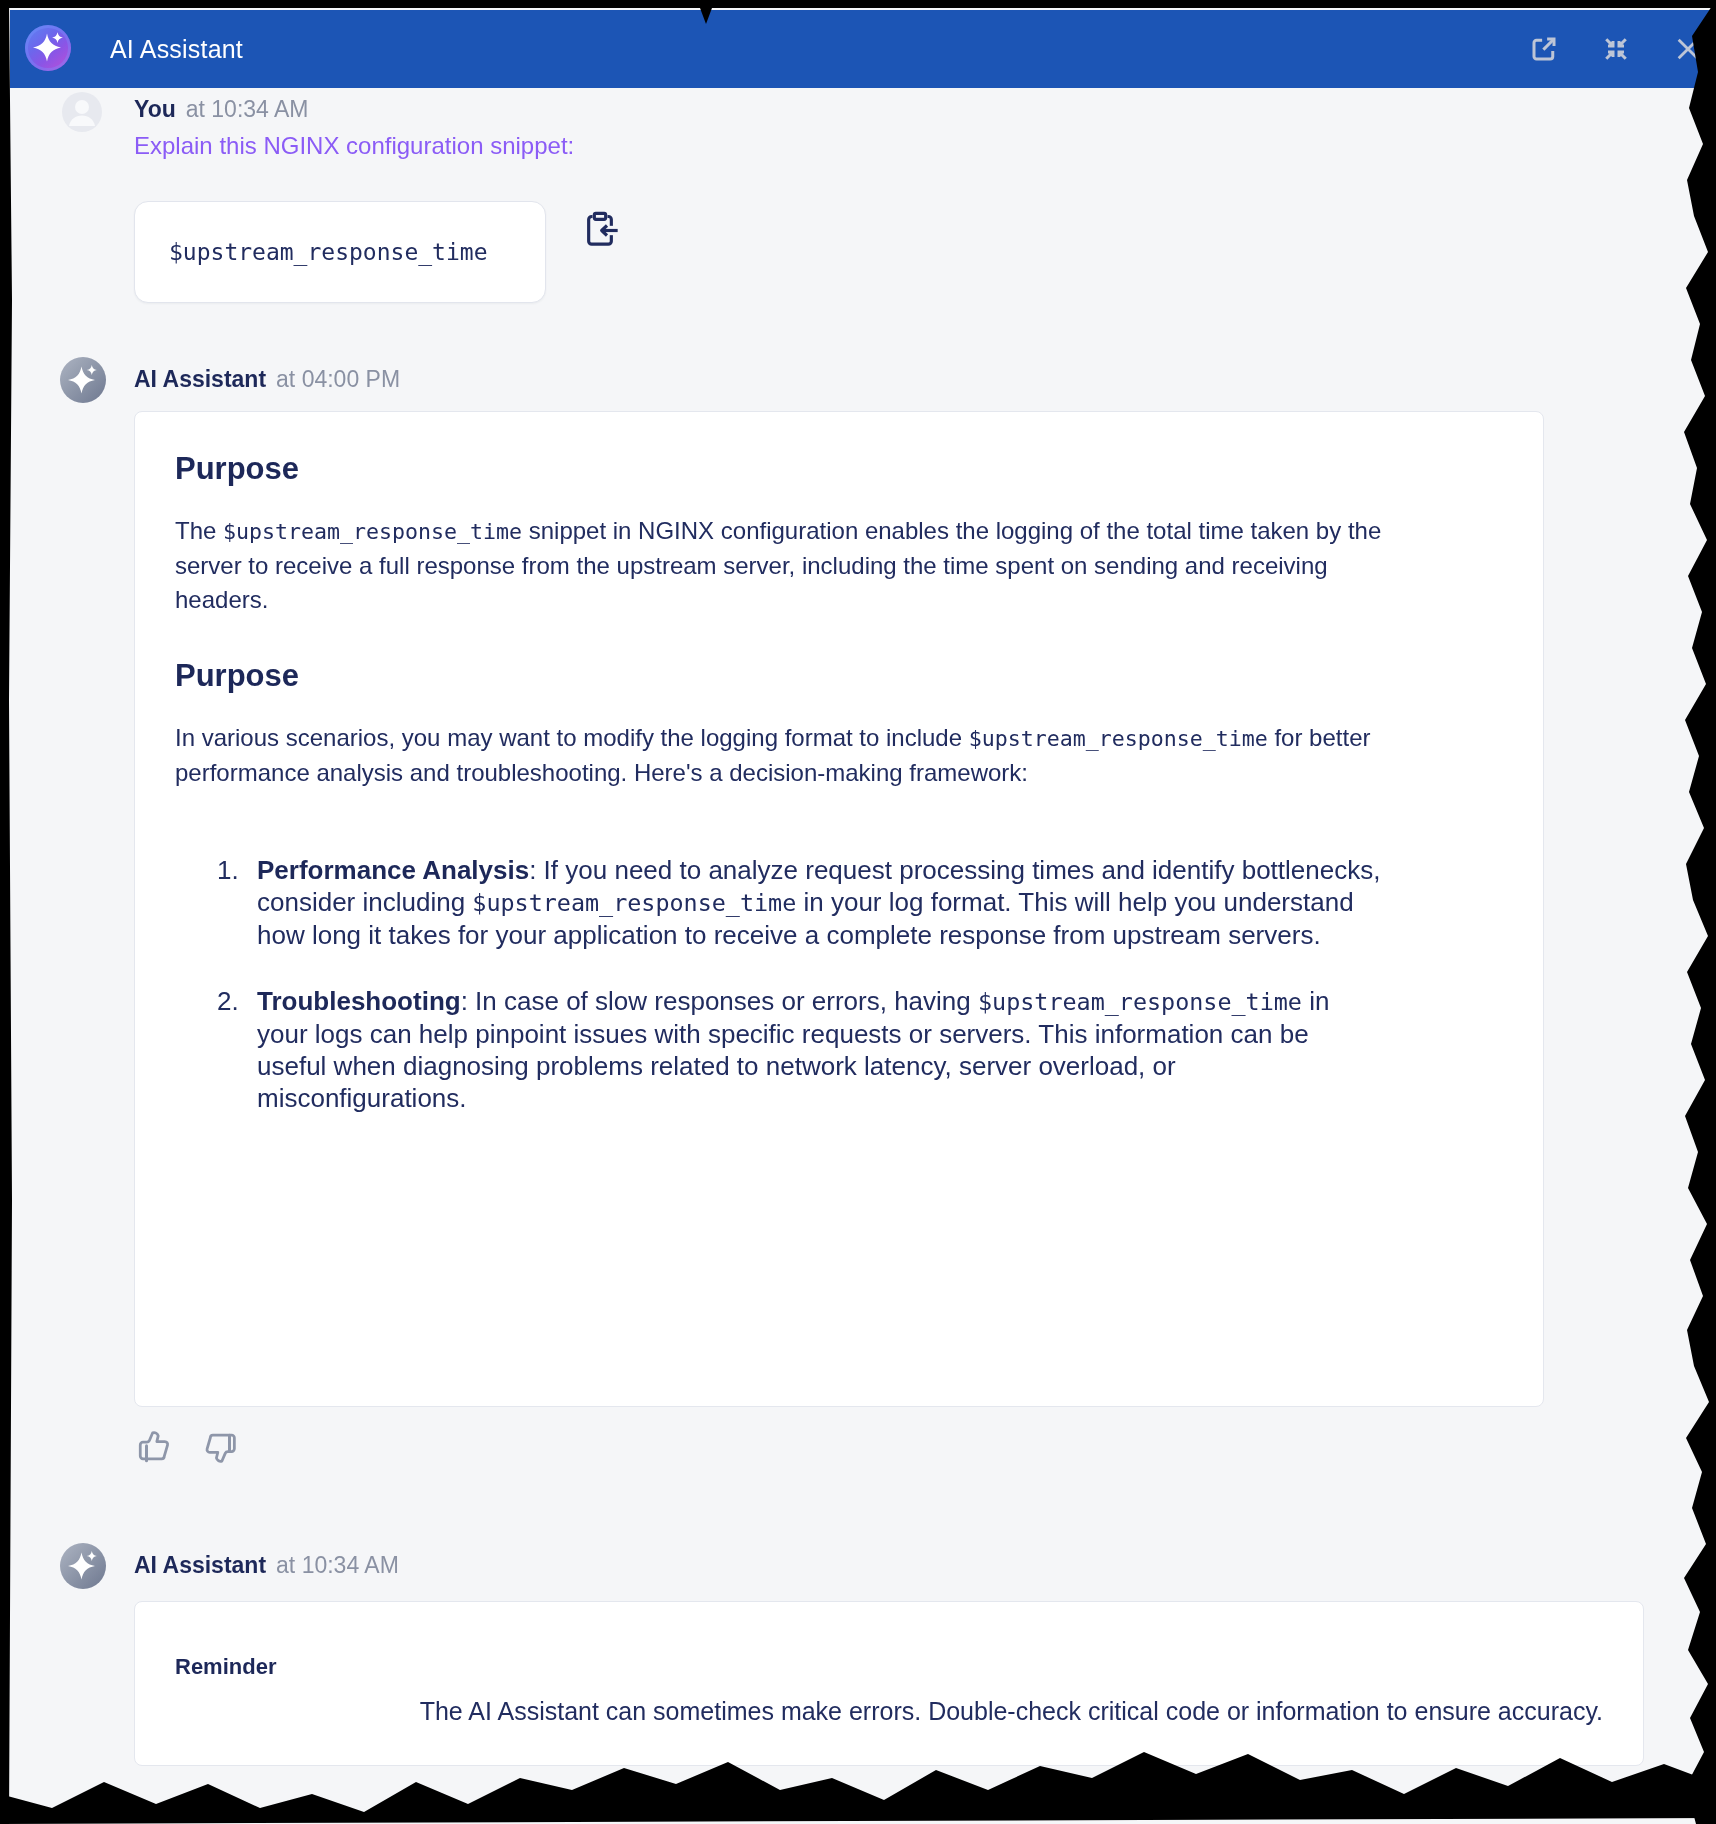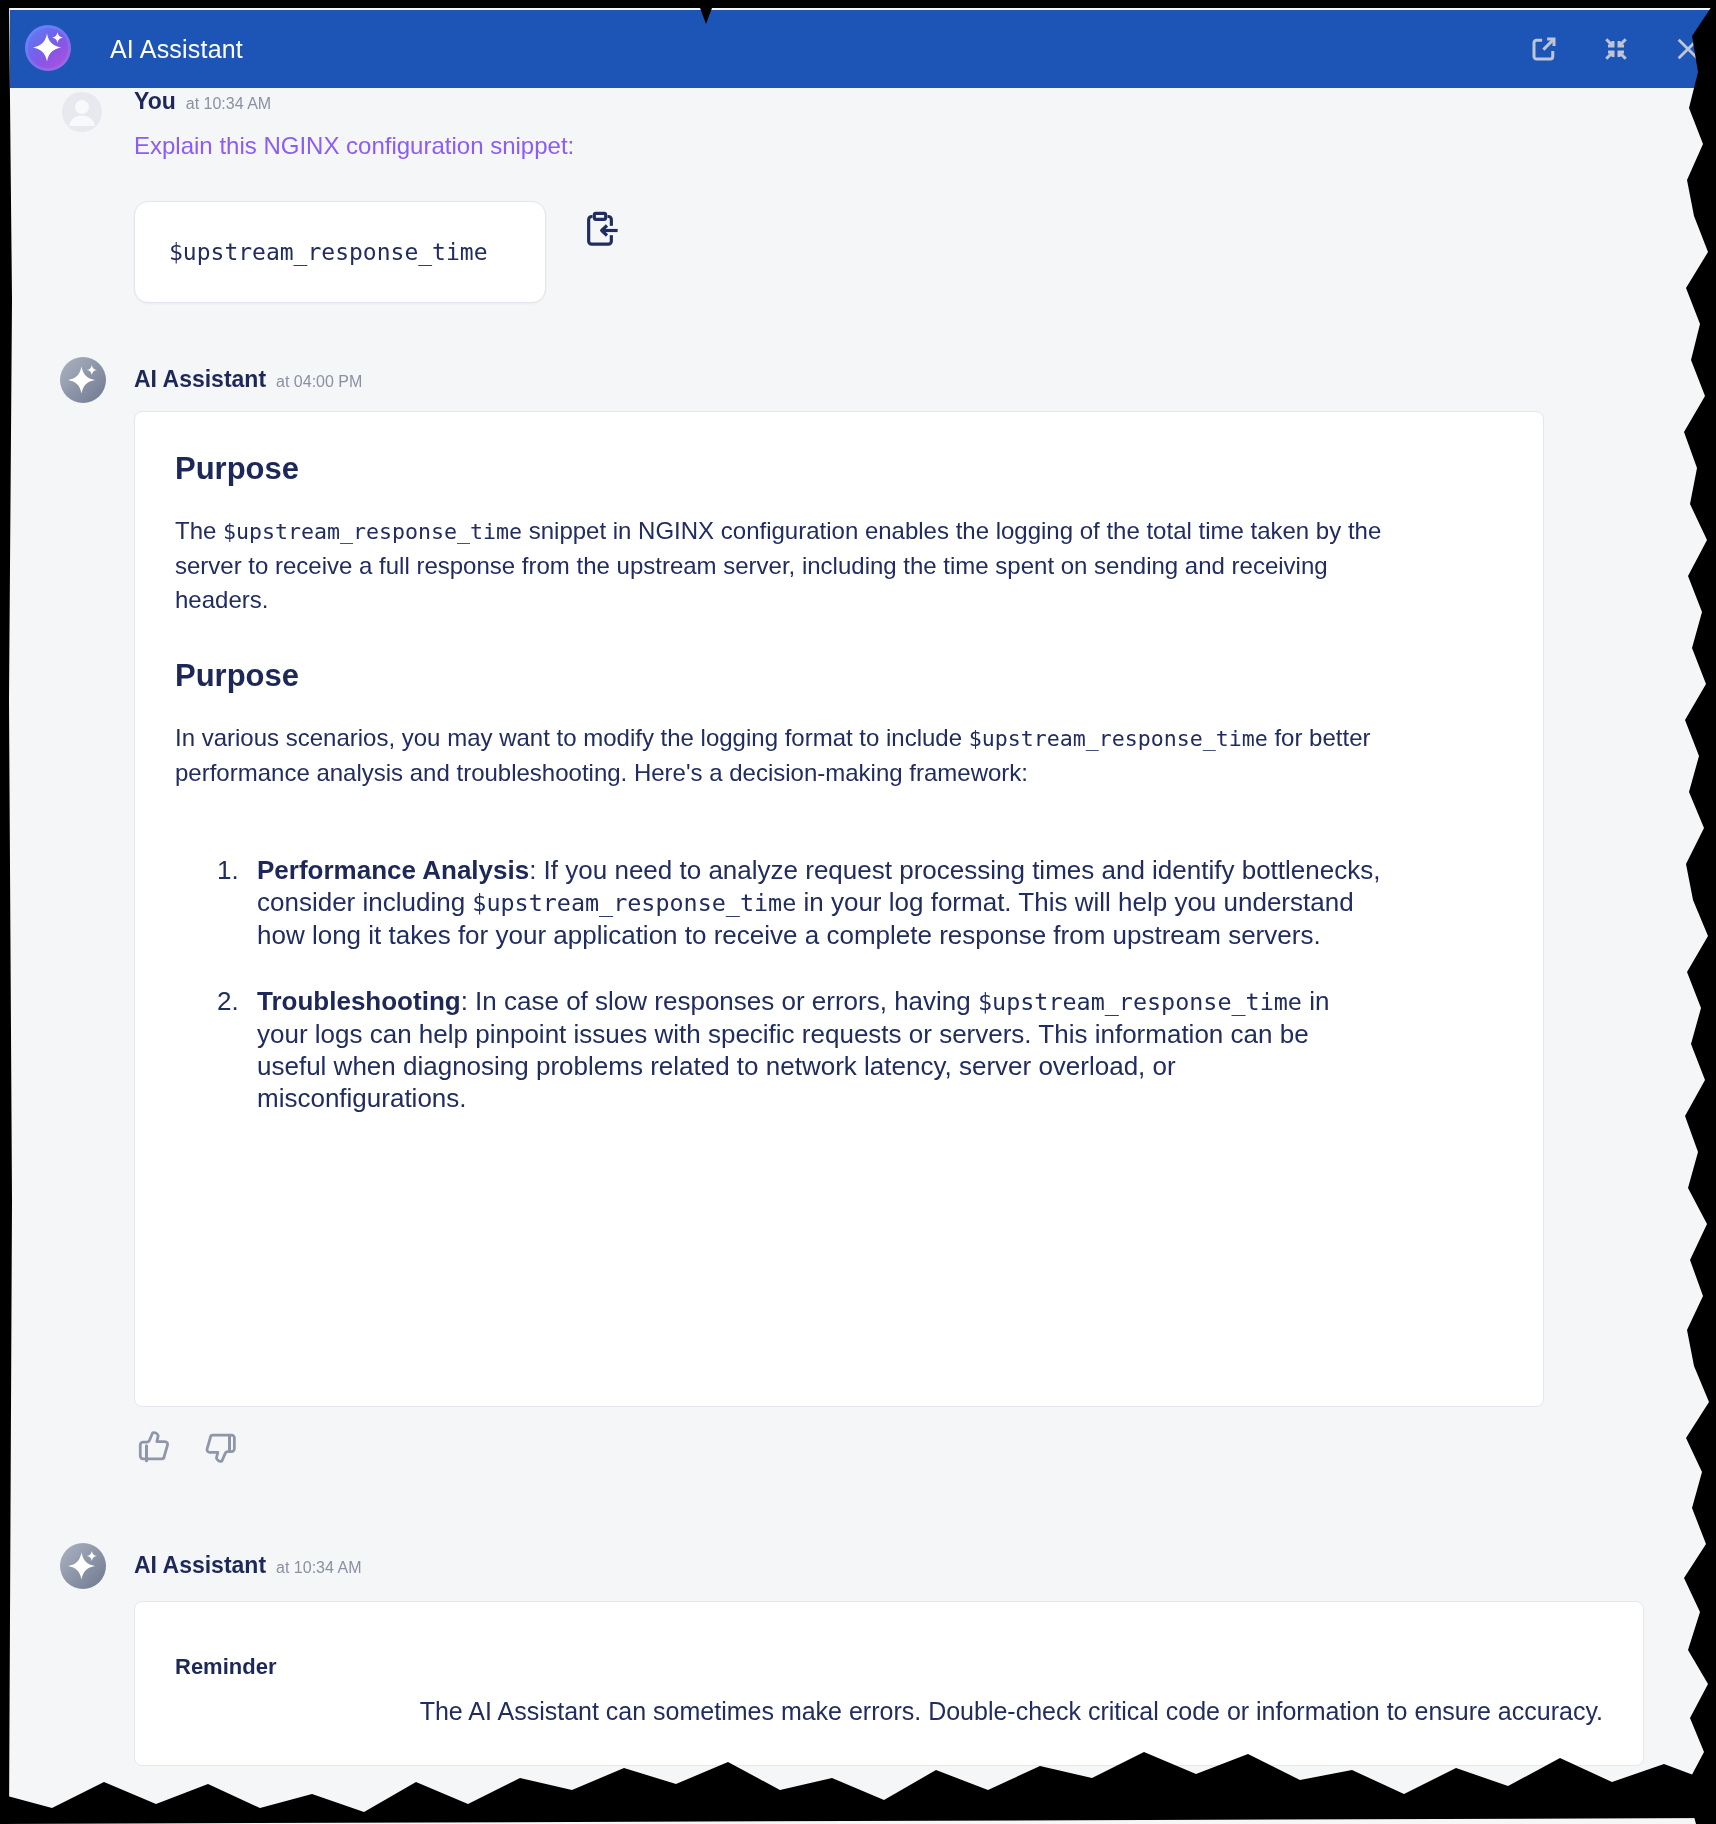--- a/index.html
+++ b/index.html
@@ -41,24 +41,24 @@
   .msg { position: relative; padding-left: 124px; }
   .avatar { position: absolute; border-radius: 50%; }
   .user-av {
     left: 52px; top: 4px; width: 40px; height: 40px;
     background: #e7e9ef; overflow: hidden;
   }
   .ai-av {
     left: 50px; top: 0px; width: 46px; height: 46px;
     background: linear-gradient(135deg,#adb4c2 0%,#8a93a6 55%,#6e7890 100%);
   }
-  .msg-head { display: flex; align-items: baseline; gap: 10px; height: 40px; }
+  .msg-head { display: flex; align-items: baseline; gap: 10px; padding-top: 8px; height: 40px; }
   .msg.ai .msg-head { height: 46px; padding-top: 9px; }
   .author { font-size: 23px; font-weight: 700; color: #1d2859; }
-  .ts { font-size: 16px; color: #8a91a3; }
+  .ts { font-size: 23px; color: #8a91a3; }
   .msg-text { margin-top: 3px; font-size: 24px; line-height: 30px; color: #8b5cf6; }
   
   .code-row { margin-top: 40px; display: flex; align-items: flex-start; }
   .code-card {
     width: 412px; height: 102px; background: #ffffff;
     border: 1px solid #e2e5ed; border-radius: 14px;
     display: flex; align-items: center; padding-left: 34px;
     box-shadow: 0 1px 2px rgba(40,50,80,.05);
   }
   .code-card code, .inline-code {

